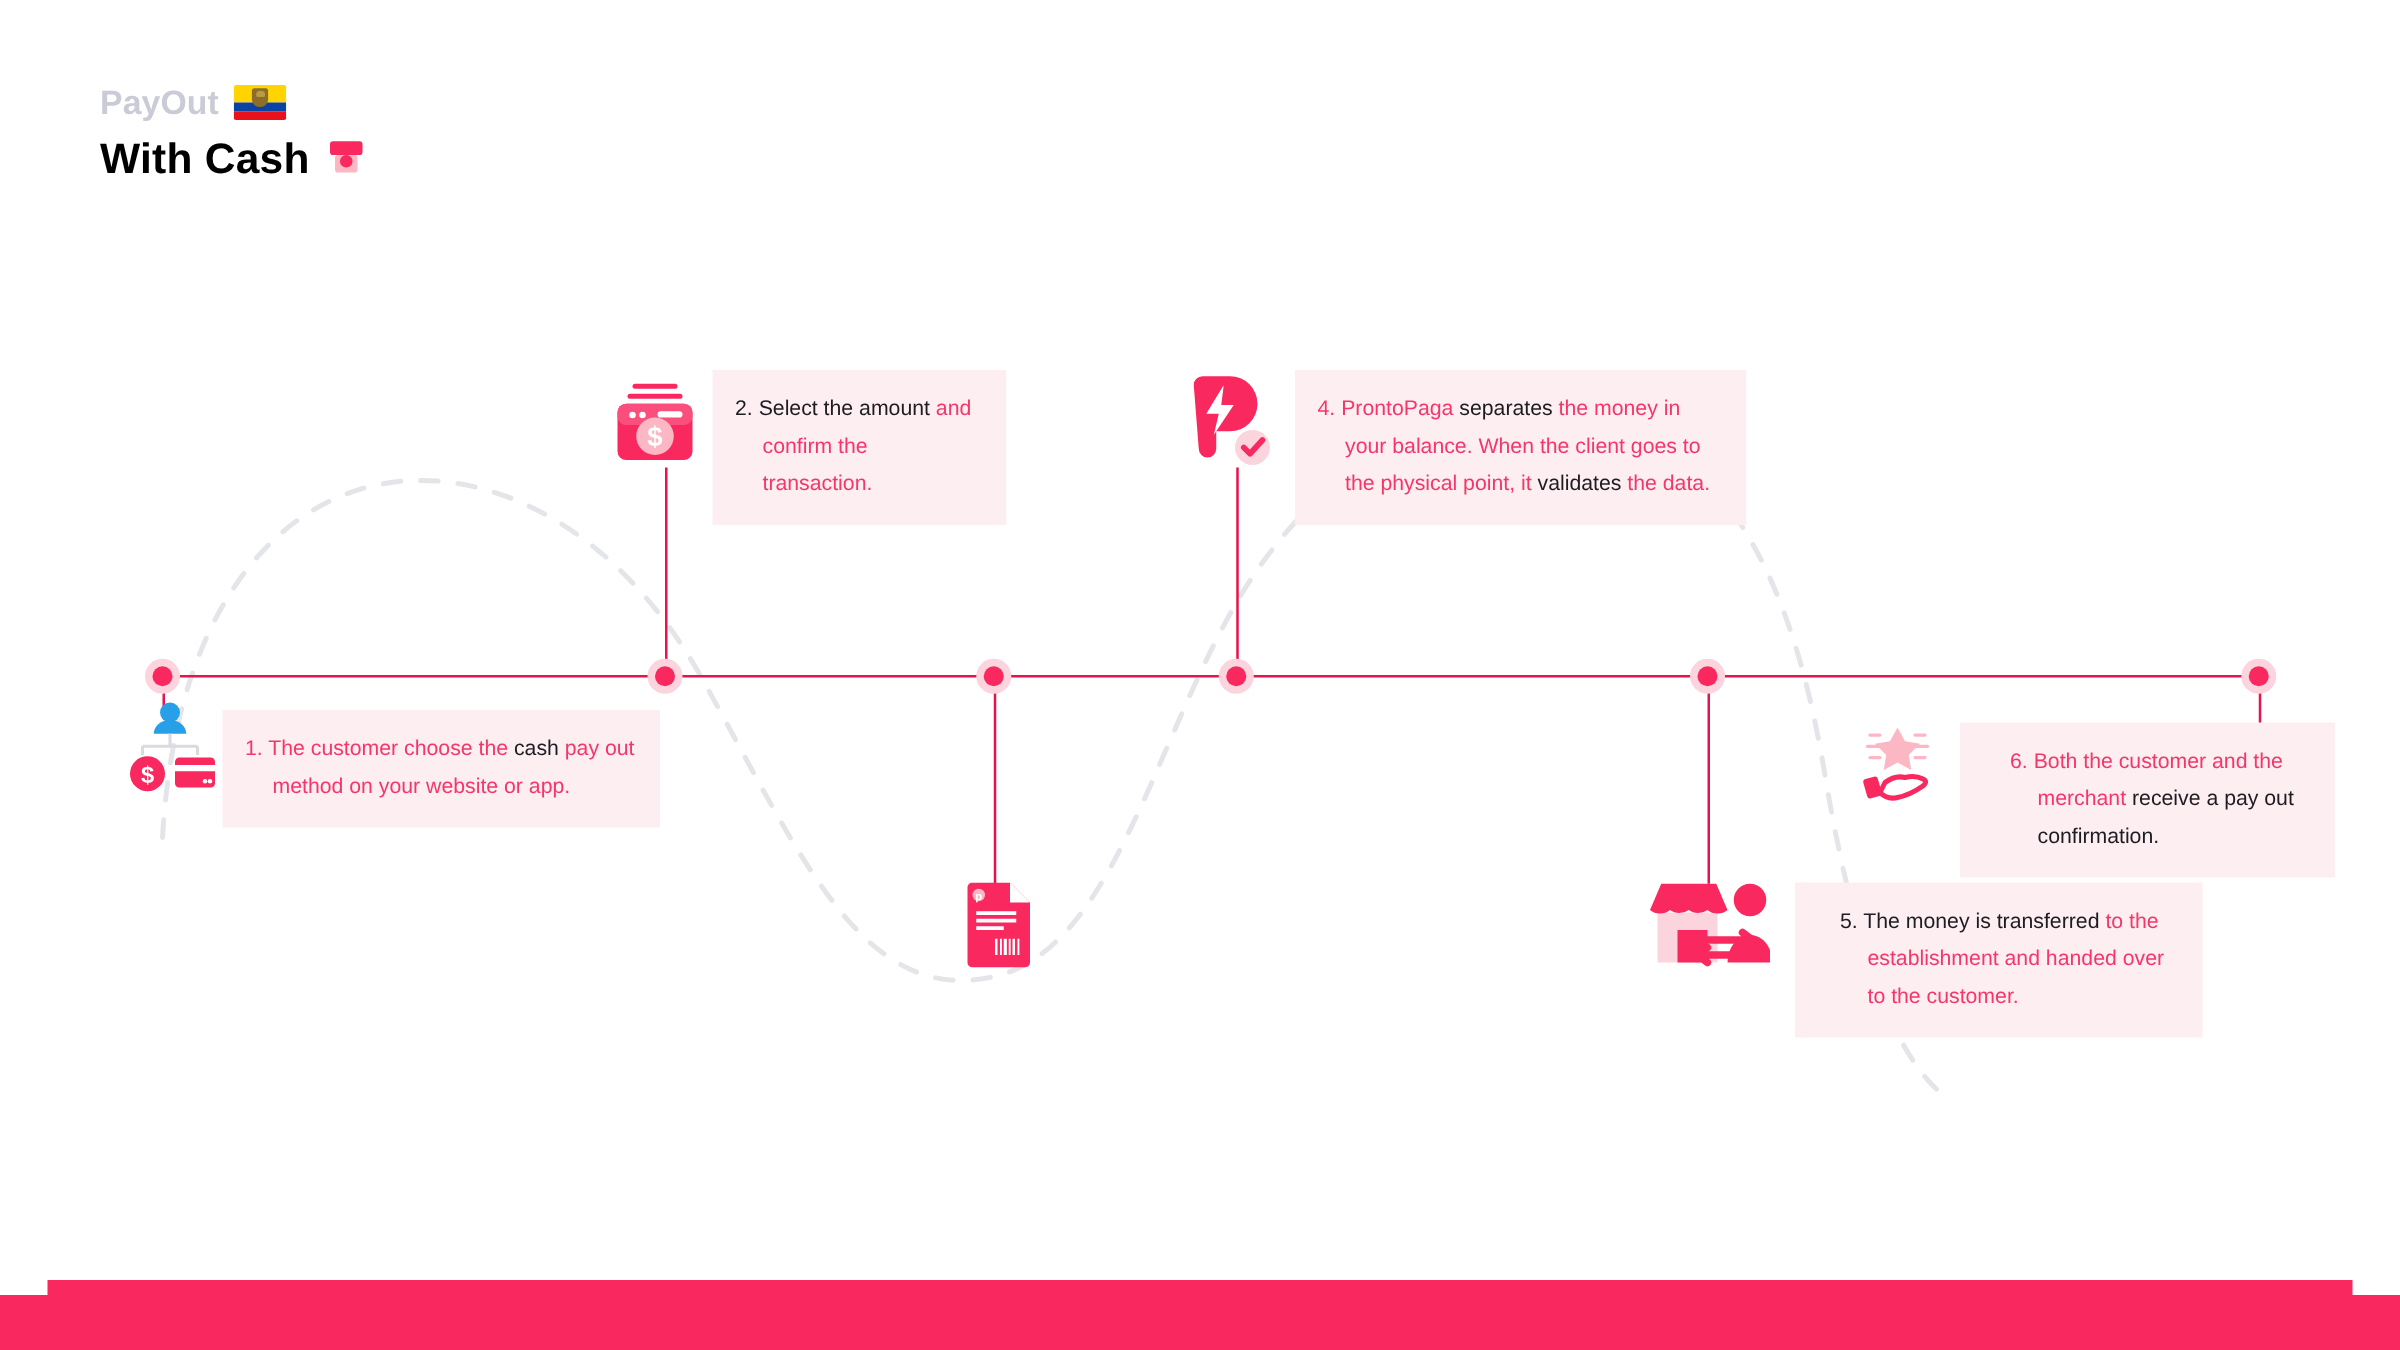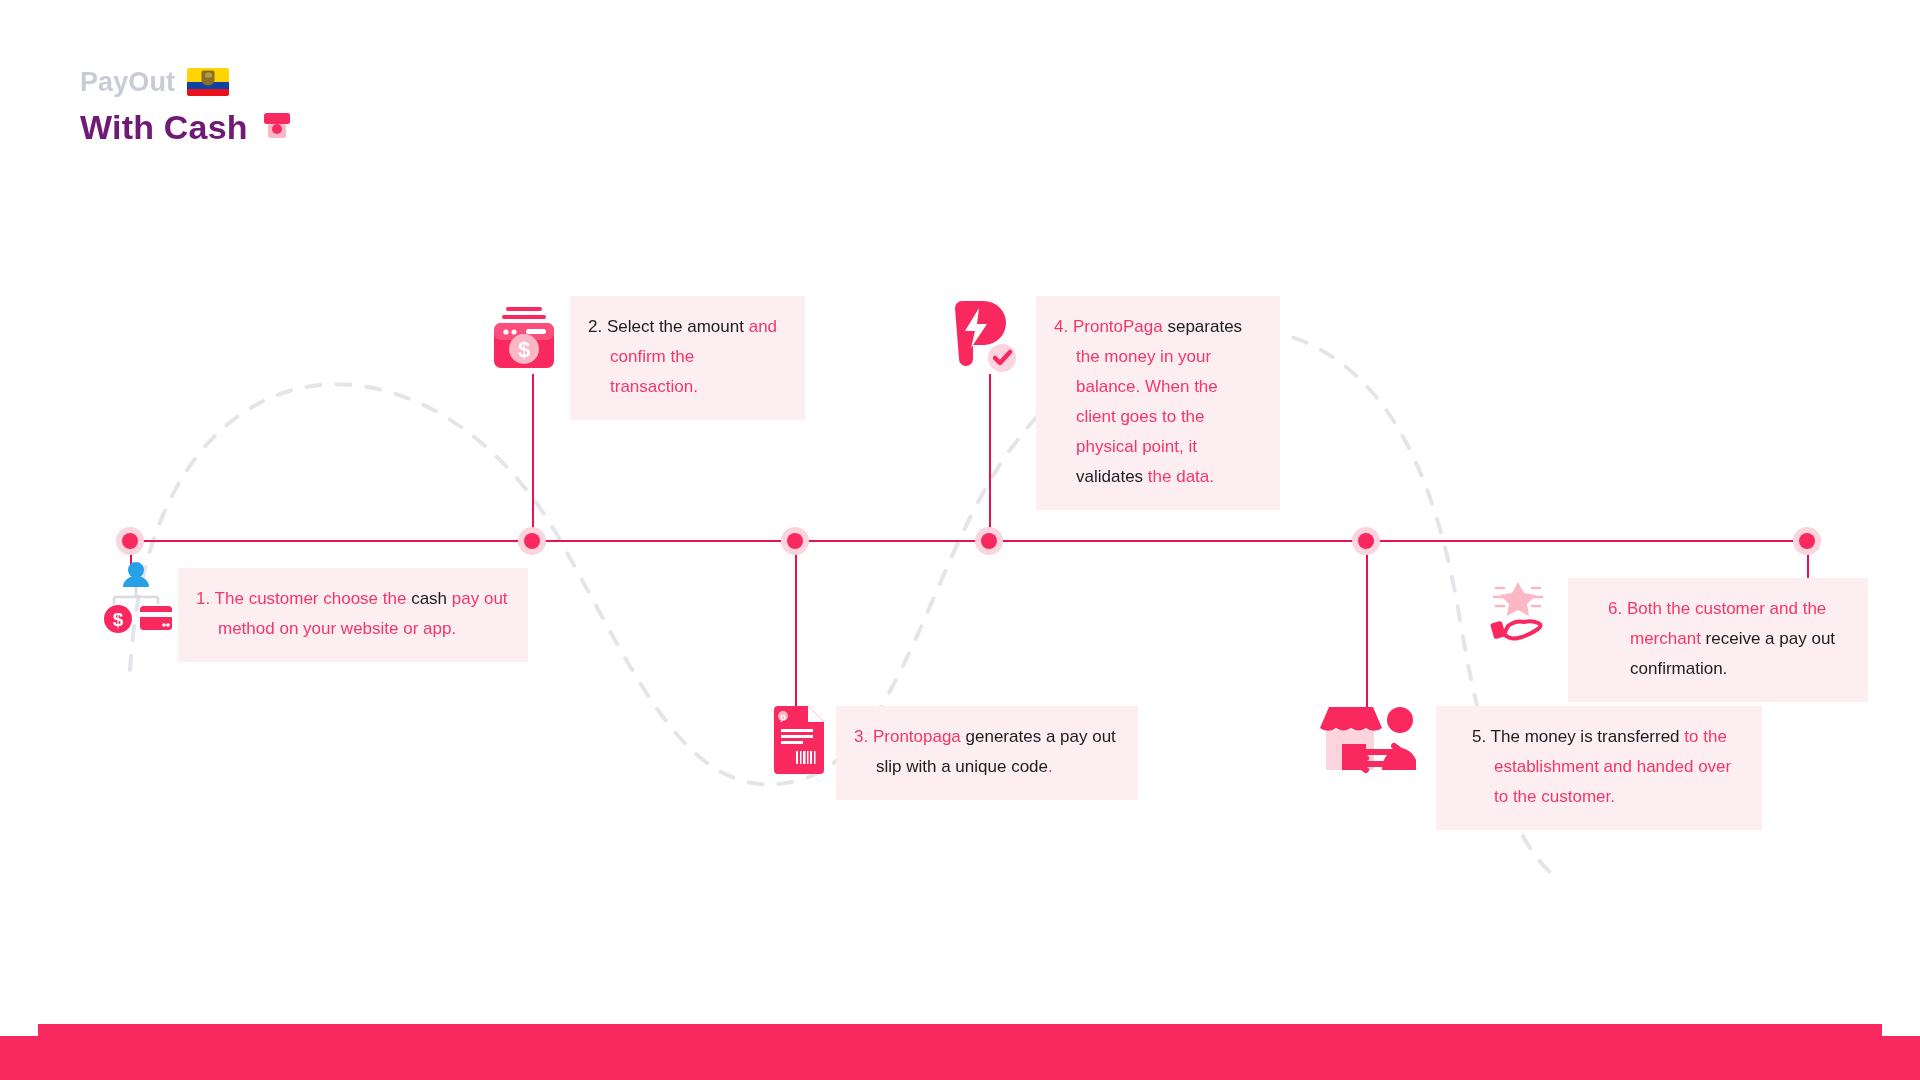--- a/index.html
+++ b/index.html
@@ -7,21 +7,21 @@
     width:1920px;height:1080px;position:relative;overflow:hidden;
     background:#ffffff;
     font-family:"Liberation Sans","DejaVu Sans",sans-serif;
   }
   .stage{position:absolute;inset:0;}
 
   
   .header{position:absolute;left:80px;top:68px;}
   .hdr-row{display:flex;align-items:center;gap:12px;text-align:center;}
   .hdr-payout{font-size:27px;font-weight:700;color:#c9ccd6;letter-spacing:.1px;line-height:1;}
-  .hdr-with{font-size:34px;font-weight:700;color:#701a75;letter-spacing:.2px;line-height:1;}
+  .hdr-with{font-size:34px;font-weight:700;color:#000000;letter-spacing:.2px;line-height:1;}
   .hdr-row.second{margin-top:14px;}
 
   .flag{width:42px;height:28px;border-radius:2px;overflow:hidden;position:relative;display:block;}
   .flag .y{position:absolute;left:0;top:0;width:100%;height:50%;background:#ffd400;}
   .flag .b{position:absolute;left:0;top:50%;width:100%;height:25%;background:#0a43a4;}
   .flag .r{position:absolute;left:0;top:75%;width:100%;height:25%;background:#e8111c;}
   .flag .crest{position:absolute;left:50%;top:34%;transform:translate(-50%,-50%);
     width:13px;height:15px;background:#8c6d2a;border-radius:2px 2px 6px 6px;}
   .flag .crest:after{content:"";position:absolute;left:50%;top:2px;transform:translateX(-50%);
     width:7px;height:5px;background:#b99a45;border-radius:50% 50% 20% 20%;}
@@ -46,21 +46,21 @@
   .box{position:absolute;background:#fdeef2;padding:16px 20px 18px 18px;
     font-size:17px;line-height:30px;box-sizing:border-box;}
   .box .num{color:#f4366a;}
   .box .pink{color:#f4366a;}
   .box .dark{color:#1c1c21;}
   .box p{margin:0;text-indent:-22px;padding-left:22px;}
 
   .b1{left:178px;top:568px;width:350px;}
   .b2{left:570px;top:296px;width:235px;}
   .b3{left:836px;top:706px;width:302px;}
-  .b4{left:1036px;top:296px;width:244px;}
+  .b4{left:1036px;top:296px;width:361px;}
   .b5{left:1436px;top:706px;width:326px;padding-left:36px;}
   .b6{left:1568px;top:578px;width:300px;padding-left:40px;}
 
   
   .icon{position:absolute;}
 
   
   .i1{left:96px;top:556px;width:80px;height:80px;}
   
   .i2{left:488px;top:302px;width:72px;height:72px;}
@@ -228,26 +228,20 @@
     </p>
   </div>
 
   <div class="box b2">
     <p>
       <span class="dark">2.</span>
       <span class="dark">Select the amount</span><span class="pink"> and confirm the transaction.</span>
     </p>
   </div>
 
-  <div class="box b3">
-    <p>
-      <span class="num">3.</span>
-      <span class="pink">Prontopaga</span><span class="dark"> generates a pay out slip with a unique code</span><span class="pink">.</span>
-    </p>
-  </div>
 
   <div class="box b4">
     <p>
       <span class="num">4.</span>
       <span class="pink">ProntoPaga</span><span class="dark"> separates</span><span class="pink"> the money in your balance. When the client goes to the physical point, it </span><span class="dark">validates</span><span class="pink"> the data.</span>
     </p>
   </div>
 
   <div class="box b5">
     <p>

